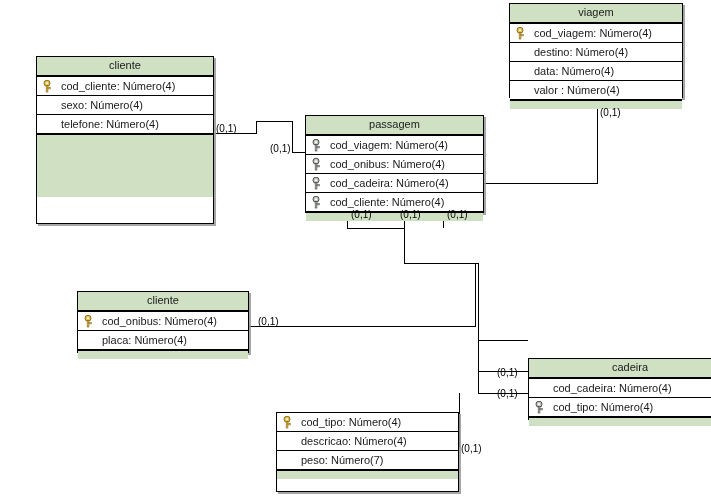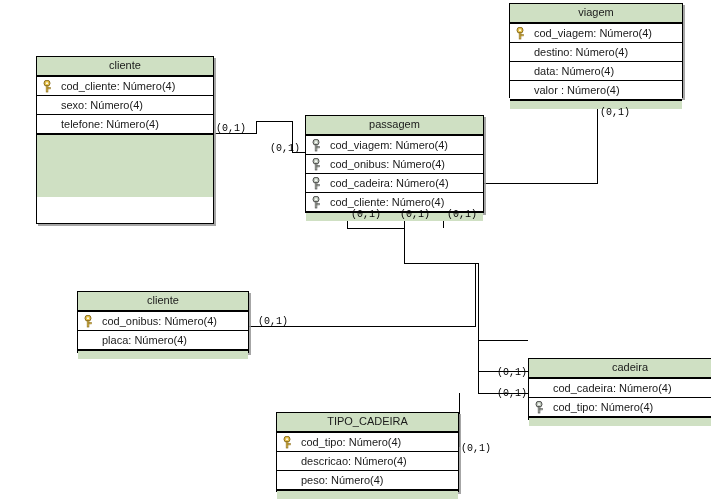--- a/index.html
+++ b/index.html
@@ -57,21 +57,21 @@
     position:absolute;
     left:6px;top:3px;
     width:12px;height:13px;
   }
   .key svg{display:block;}
 
   .card{
     position:absolute;
     font-size:10px;
     color:#000000;
-    font-family:Liberation Mono, monospace;
+    font-family:Liberation Sans, sans-serif;
     white-space:nowrap;
     z-index:8;
     line-height:11px;
   }
 </style>
 </head>
 <body>
 
 <div id="canvas">
 
@@ -228,37 +228,36 @@
             <rect x="3.2" y="5.5" width="1.7" height="6.5" fill="#c2cbbe" stroke="#4d4d4d" stroke-width="0.7"></rect>
             <rect x="4.9" y="7.5" width="2.4" height="1.4" fill="#c2cbbe" stroke="#4d4d4d" stroke-width="0.6"></rect>
           </svg>
       </span>
       <span>cod_tipo: Número(4)</span>
     </div>
     <div class="ent-foot"></div>
   </div>
 
   <div class="entity" style="left:276px;top:412px;width:183px;height:80px;">
-    <div class="ent-title">TIPO_CADEIRA</div>
     <div class="attr">
       <span class="key">
         <svg width="12" height="13" viewBox="0 0 12 13">
             <circle cx="4" cy="3.2" r="3" fill="#e8c34a" stroke="#8a6d1f" stroke-width="1"></circle>
             <circle cx="4" cy="3.2" r="1" fill="#ffffff"></circle>
             <rect x="3.2" y="5.5" width="1.7" height="6.5" fill="#e8c34a" stroke="#8a6d1f" stroke-width="0.7"></rect>
             <rect x="4.9" y="7.5" width="2.4" height="1.4" fill="#e8c34a" stroke="#8a6d1f" stroke-width="0.6"></rect>
           </svg>
       </span>
       <span>cod_tipo: Número(4)</span>
     </div>
     <div class="attr nokey">
       <span>descricao: Número(4)</span>
     </div>
     <div class="attr nokey last">
-      <span>peso: Número(4)</span>
+      <span>peso: Número(7)</span>
     </div>
     <div class="ent-foot"></div>
   </div>
 
   <div class="card" style="left:216px;top:123px;">(0,1)</div>
   <div class="card" style="left:270px;top:143px;">(0,1)</div>
   <div class="card" style="left:600px;top:107px;">(0,1)</div>
   <div class="card" style="left:351px;top:209px;">(0,1)</div>
   <div class="card" style="left:400px;top:209px;">(0,1)</div>
   <div class="card" style="left:447px;top:209px;">(0,1)</div>

